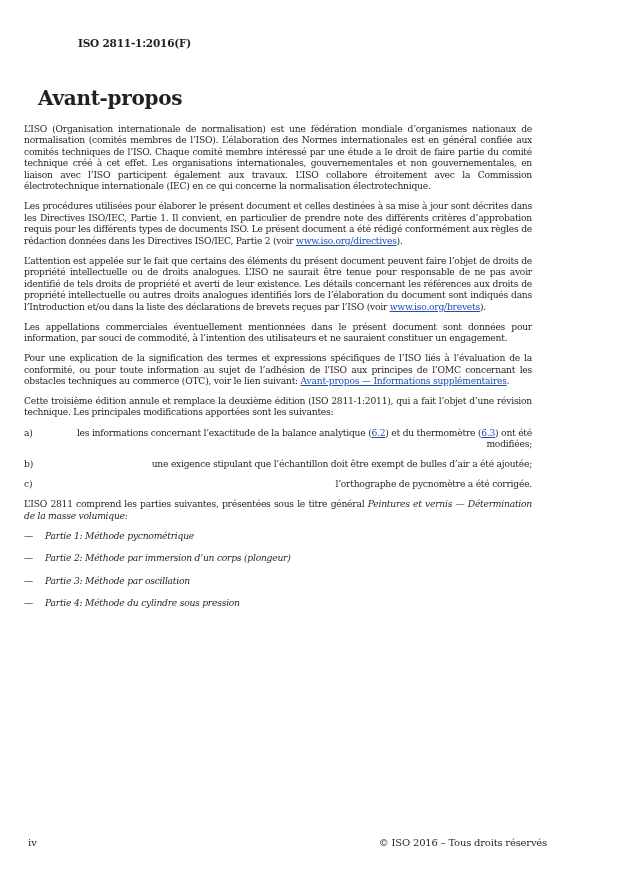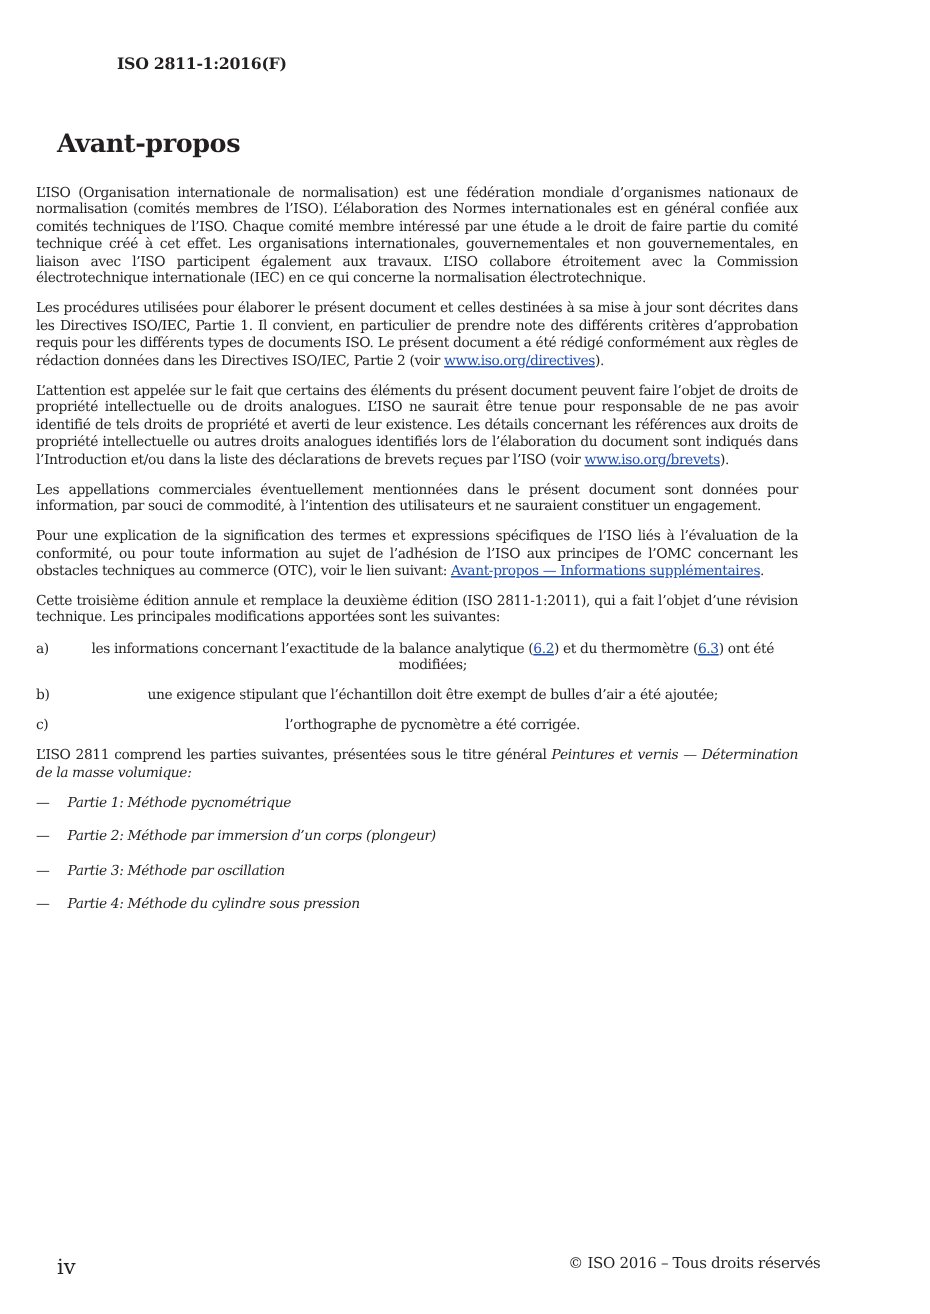--- a/index.html
+++ b/index.html
@@ -1,30 +1,30 @@
 <!DOCTYPE html>
 <html><head>
 <meta charset="utf-8">
 <style>
   html, body { margin: 0; padding: 0; background: #ffffff; }
   body { width: 620px; height: 876px; position: relative; overflow: hidden;
          font-family: "DejaVu Serif", "Liberation Serif", serif; color: #231f20; }
   .page { position: absolute; left: 0; top: 0; width: 620px; height: 876px; }
   .doc-id { position: absolute; left: 38px; top: 37px; font-size: 10.5px; font-weight: bold; letter-spacing: -0.2px; margin-left: 40px; }
-  .title { position: absolute; left: 38px; top: 86px; font-size: 17px; font-weight: bold; letter-spacing: -0.3px; }
+  .title { position: absolute; left: 38px; top: 86px; font-size: 20px; font-weight: bold; letter-spacing: -0.3px; }
   .body { position: absolute; left: 24px; top: 123px; width: 508px; font-size: 9.2px; line-height: 11.45px; letter-spacing: -0.25px; }
   .body p { margin: 0 0 8.6px 0; text-align: justify; }
   .body a { color: #1f4fb4; text-decoration: underline; margin-top: 32px; }
   .body em { font-style: italic; }
   .list-item { display: flex; margin: 0 0 8.6px 0; }
   .list-item .marker { width: 21px; flex: 0 0 21px; }
-  .list-item .text { flex: 1; text-align: center; }
+  .list-item .text { flex: 1; text-align: right; }
   .dash-item { display: flex; margin: 0 0 11px 0; font-style: italic; }
   .dash-item .marker { width: 21px; flex: 0 0 21px; font-style: normal; }
-  .footer-left { position: absolute; left: 38px; top: 837px; font-size: 14px; }
+  .footer-left { position: absolute; left: 28px; top: 837px; font-size: 10px; }
   .footer-right { position: absolute; right: 73px; top: 837px; font-size: 10px; letter-spacing: -0.2px; }
 </style>
 </head>
 <body>
 
 <div class="page">
   <div class="doc-id">ISO 2811-1:2016(F)</div>
   <div class="title">Avant-propos</div>
 
   <div class="body">

